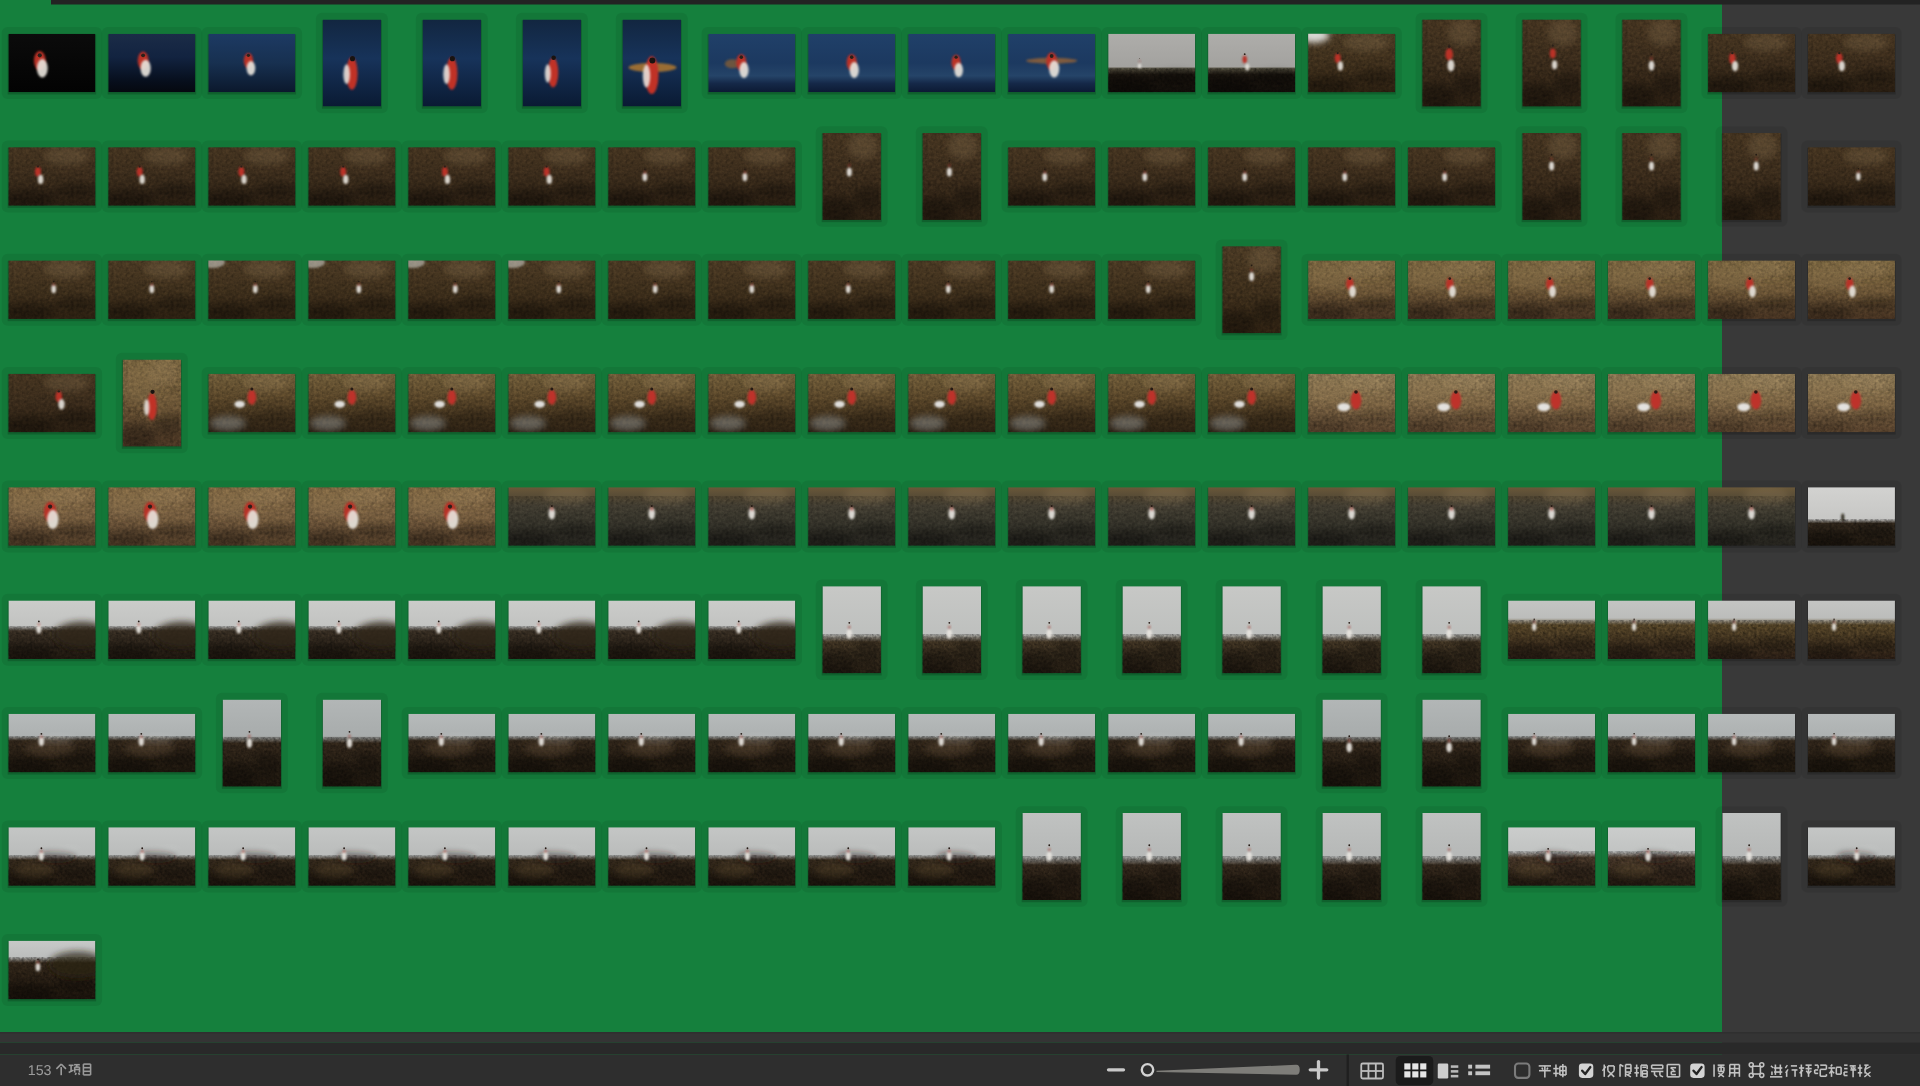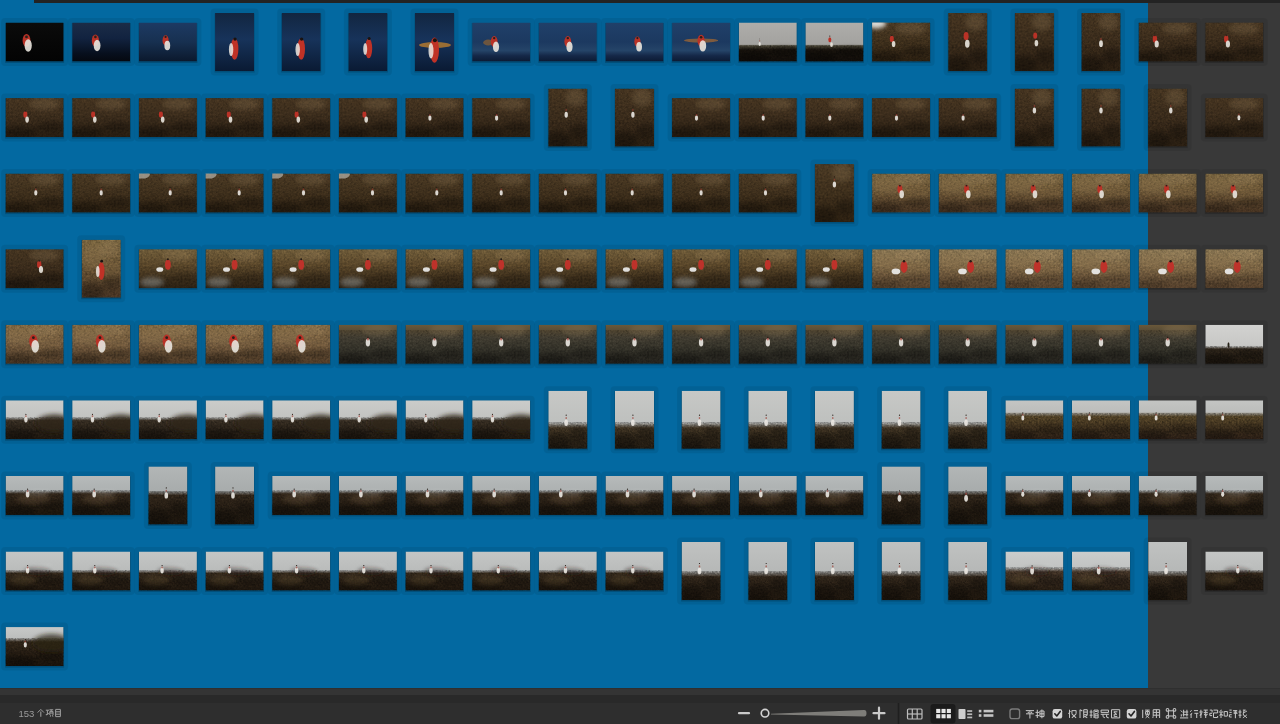--- a/index.html
+++ b/index.html
@@ -1,15 +1,15 @@
 <!DOCTYPE html>
 <html><head><meta charset="utf-8"><style>
 html,body{margin:0;padding:0;background:#393939;width:1280px;height:724px;overflow:hidden;
 font-family:"Liberation Sans",sans-serif;}
-#page{position:relative;width:1148px;height:724px;background:#0369a1;}
+#page{position:relative;width:1148px;height:724px;background:#15803d;}
 #topstrip{position:absolute;left:34px;top:0;width:1246px;height:3px;background:#232323;}
 #band1{position:absolute;left:0;top:688px;width:1280px;height:7px;background:#343434;border-top:1px solid #2f2f2f;box-sizing:border-box;}
 #band2{position:absolute;left:0;top:695px;width:1280px;height:8px;background:#292929;}
 #bar{position:absolute;left:0;top:703px;width:1280px;height:21px;background:#2e2e2e;}
 </style></head><body>
 <div id="page">
 <div id="topstrip"></div>
 <svg style="position:absolute;left:0;top:0" width="1280" height="690" viewBox="0 0 1280 690">
       <defs>
         <linearGradient id="g_night" x1="0" y1="0" x2="0" y2="1">

